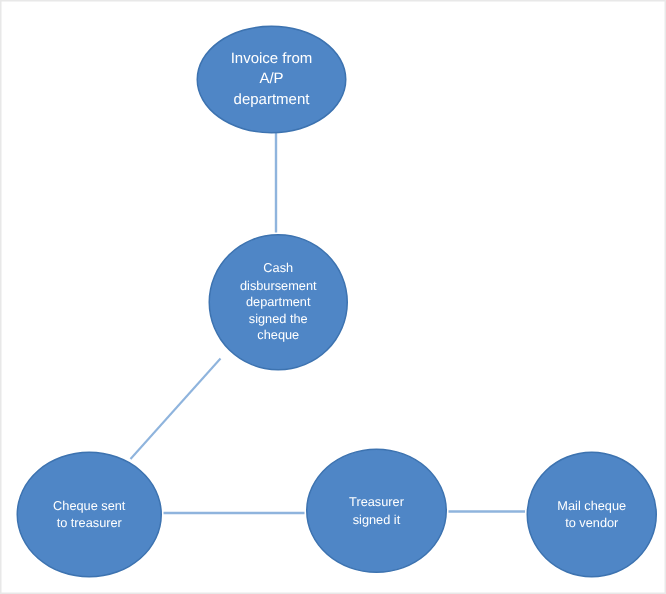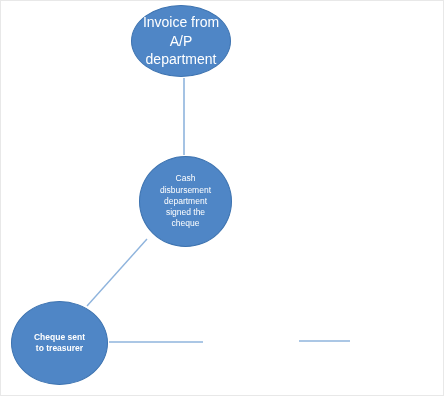--- a/index.html
+++ b/index.html
@@ -39,23 +39,23 @@
     color: #ffffff;
     line-height: 1.32;
     -webkit-font-smoothing: antialiased;
   }
   .node-label {
     display: block;
     padding: 0 6px;
     white-space: pre-line;
   }
   
-  #node-invoice   { left: 130px; top: 4px;   width: 100px; height: 72px; font-size: 14px; }
+  #node-invoice   { left: 130px; top: 16px;   width: 100px; height: 72px; font-size: 10px; }
   #node-cash      { left: 138px; top: 155px; width: 93px;  height: 91px; font-size: 8.5px; }
-  #node-cheque    { left: 10px;  top: 300px; width: 97px;  height: 84px; font-size: 8.5px; font-weight: bold; }
+  #node-cheque    { left: 10px;  top: 300px; width: 97px;  height: 84px; font-size: 8.5px; }
   #node-treasurer { left: 203px; top: 298px; width: 94px;  height: 83px; font-size: 8.5px; }
   #node-mail      { left: 350px; top: 300px; width: 87px;  height: 84px; font-size: 8.5px; }
 </style>
 </head>
 <body>
 
 <div id="canvas" style="width: 444px; height: 396px; background: rgb(255, 255, 255); border-color: rgb(232, 232, 232);">
 
   <svg id="edge-layer" viewBox="0 0 444 396" xmlns="http://www.w3.org/2000/svg" style="width: 444px; height: 396px;">
     <line class="edge" id="edge-0" x1="183" y1="77" x2="183" y2="154" stroke="#8fb4dd" stroke-width="1.6"></line>
@@ -76,15 +76,23 @@
 department
 signed the
 cheque</span>
   </div>
 
   <div class="node" id="node-cheque" style="background: rgb(79, 134, 198); border-color: rgb(61, 115, 176); color: rgb(255, 255, 255);">
     <span class="node-label">Cheque sent
 to treasurer</span>
   </div>
 
+  <div class="node" id="node-treasurer" style="background: rgb(79, 134, 198); border-color: rgb(61, 115, 176); color: rgb(255, 255, 255);">
+    <span class="node-label">Treasurer
+signed it</span>
+  </div>
 
+  <div class="node" id="node-mail" style="background: rgb(79, 134, 198); border-color: rgb(61, 115, 176); color: rgb(255, 255, 255);">
+    <span class="node-label">Mail cheque
+to vendor</span>
+  </div>
 
 </div>
 
 </body></html>

